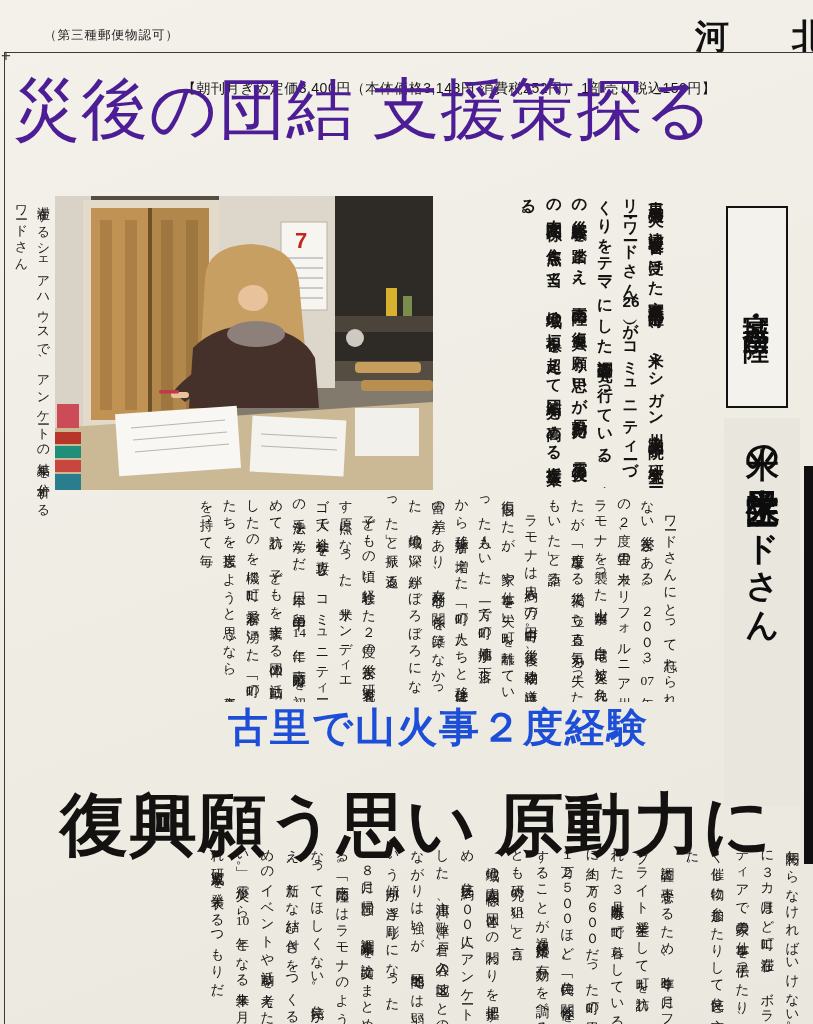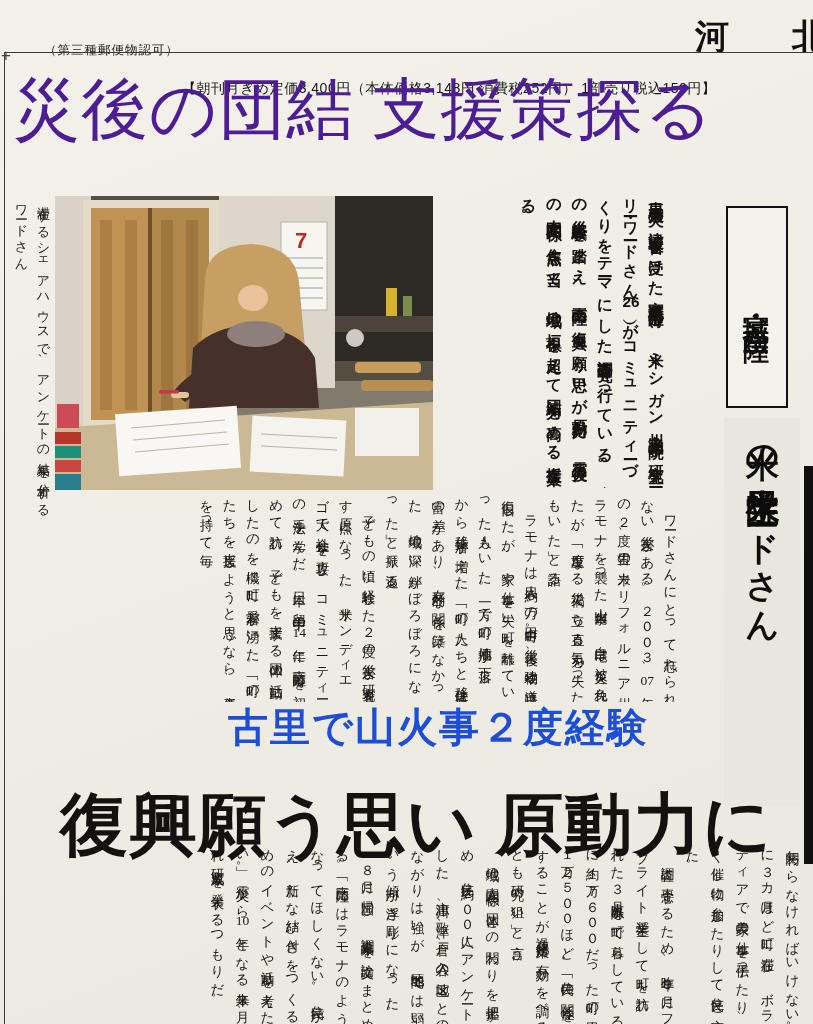--- a/index.html
+++ b/index.html
@@ -13,21 +13,21 @@
   .vtext{
     writing-mode:vertical-rl;
     text-orientation:mixed;
     white-space:pre-line;
     overflow:hidden;
   }
   .tcy{text-combine-upright:all;}
 
   
   .plus-mark{left:1px;top:46px;font-size:17px;color:#444;}
-  .postal{left:44px;top:27px;font-size:12.5px;letter-spacing:1px;color:#222;margin-top:15px;}
+  .postal{left:44px;top:27px;font-size:12.5px;letter-spacing:1px;color:#222;}
   .price{left:182px;top:39px;font-size:14px;letter-spacing:.5px;color:#151515;margin-top:41px;}
   .masthead{font-family:"Liberation Serif","DejaVu Serif",serif;font-weight:bold;font-size:34px;color:#111;}
   .masthead-1{left:695px;top:14px;}
   .masthead-2{left:792px;top:14px;}
 
   
   .frame{left:4px;top:52px;width:812px;height:978px;border:1.5px solid #3a3a38;}
 
   
   .main-headline{

